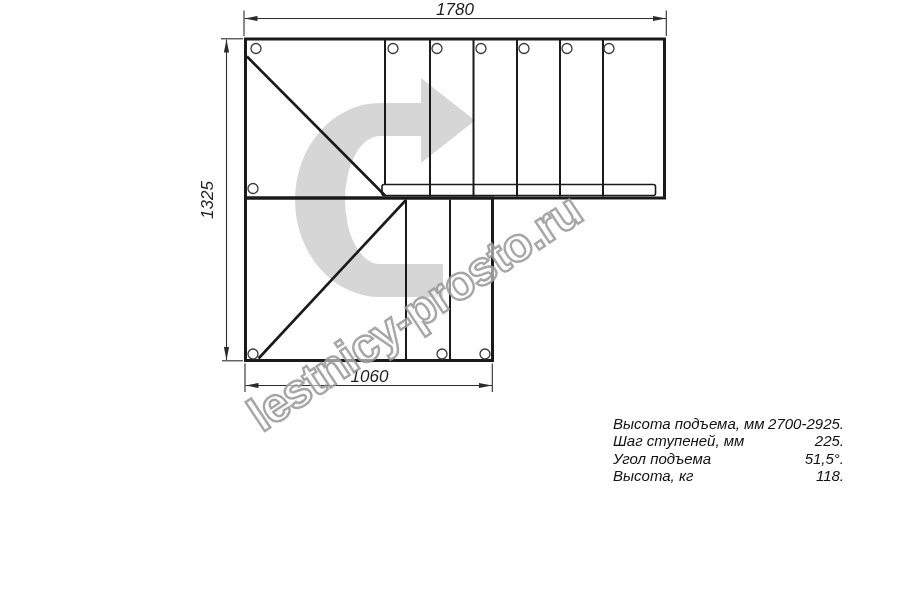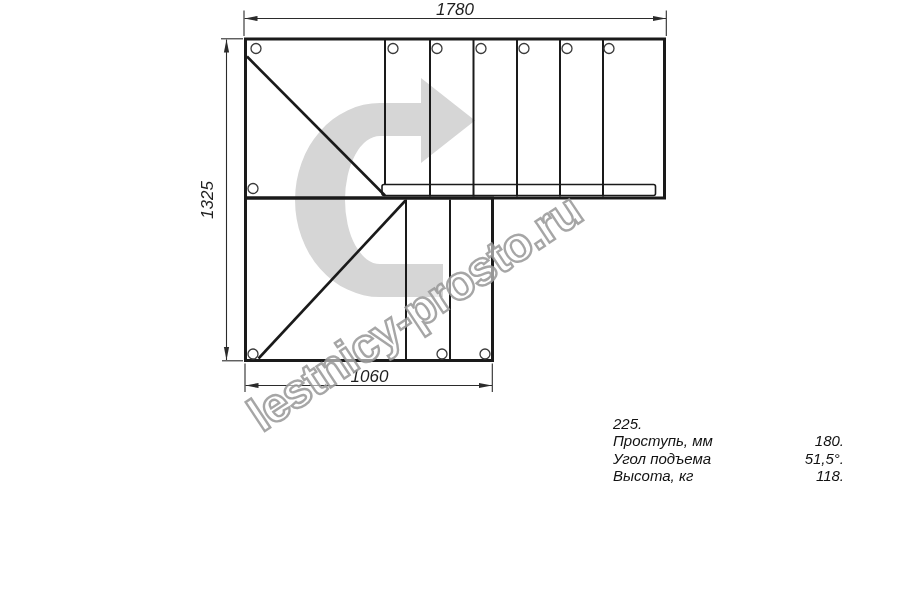--- a/index.html
+++ b/index.html
@@ -109,25 +109,26 @@
       <polygon points="492,385.5 479,382.9 479,388.1"></polygon>
     </g>
     <text class="dim-label" x="369.5" y="381.5" text-anchor="middle">1060</text>
 
     <text class="watermark" transform="translate(262,433) rotate(-33.5)">lestnicy-prosto.ru</text>
   </svg>
 
   
   <div class="specs">
     <div class="spec-row">
-      <span class="spec-value">225.</span>
+      <span class="spec-label">Высота подъема, мм</span>
+      <span class="spec-value">2700-2925.</span>
     </div>
     <div class="spec-row">
-      <span class="spec-label">Проступь, мм</span>
-      <span class="spec-value">180.</span>
+      <span class="spec-label">Шаг ступеней, мм</span>
+      <span class="spec-value">225.</span>
     </div>
     <div class="spec-row">
       <span class="spec-label">Угол подъема</span>
       <span class="spec-value">51,5°.</span>
     </div>
     <div class="spec-row">
       <span class="spec-label">Высота, кг</span>
       <span class="spec-value">118.</span>
     </div>
   </div>

